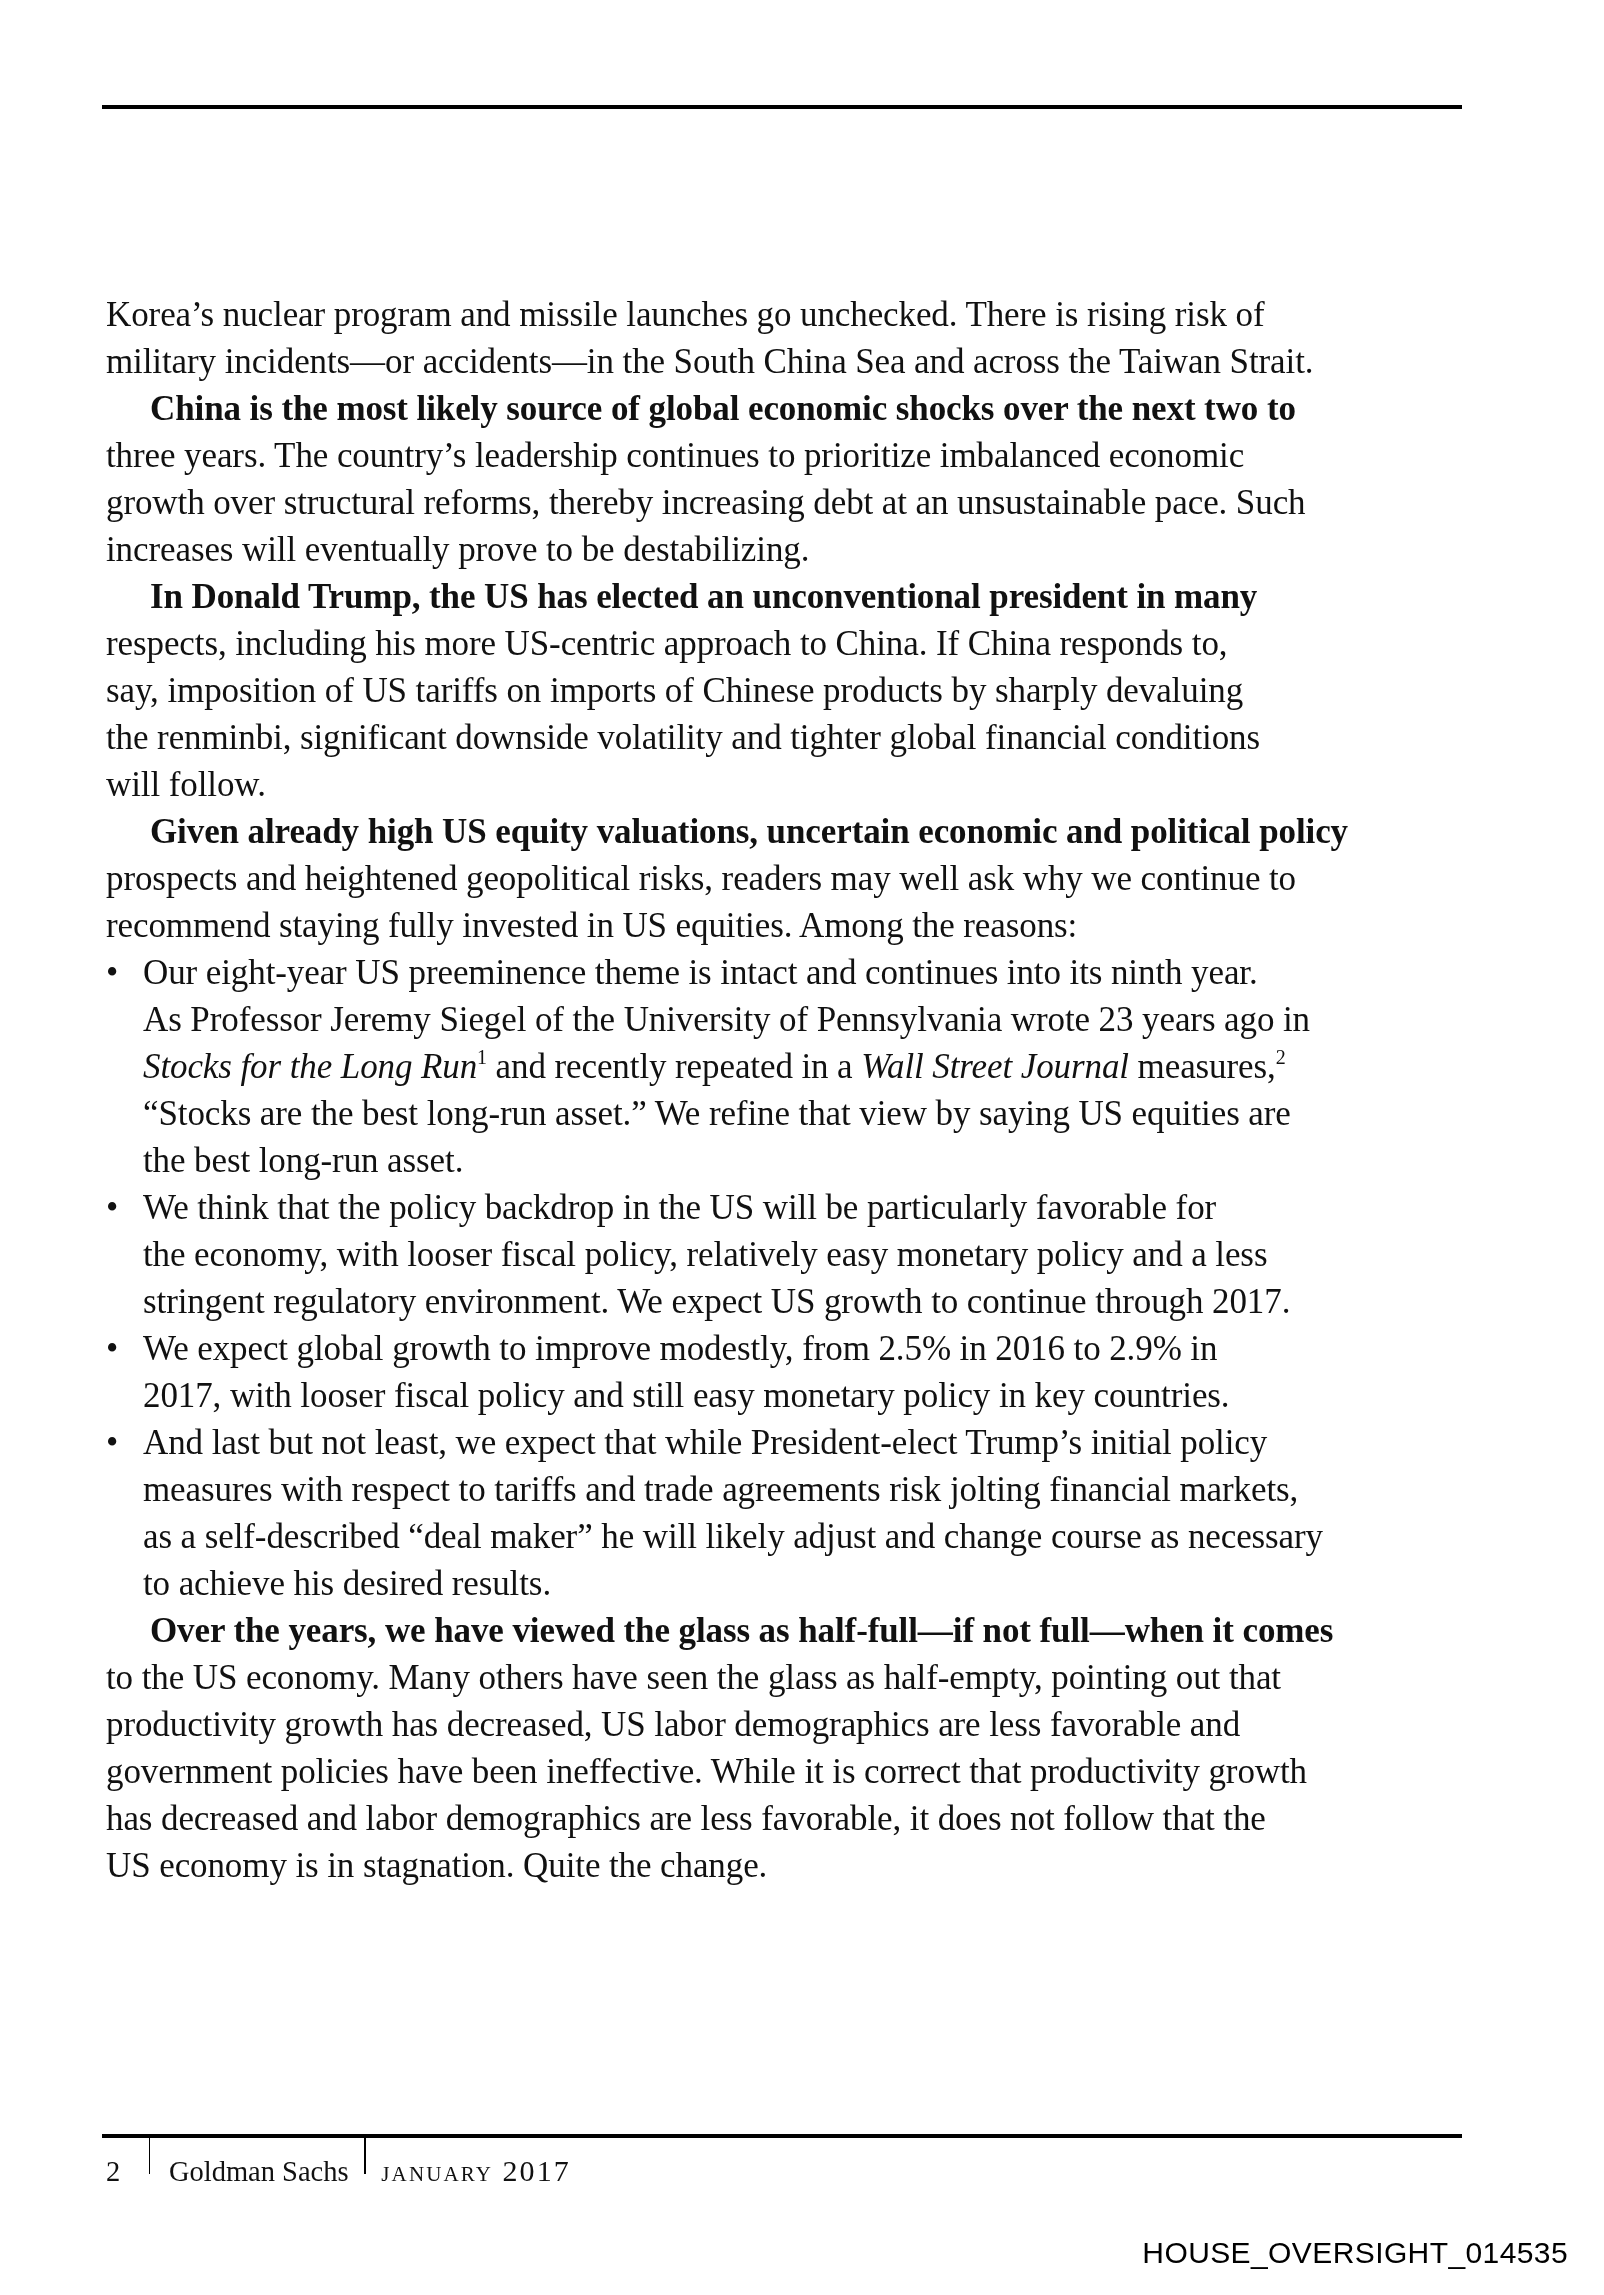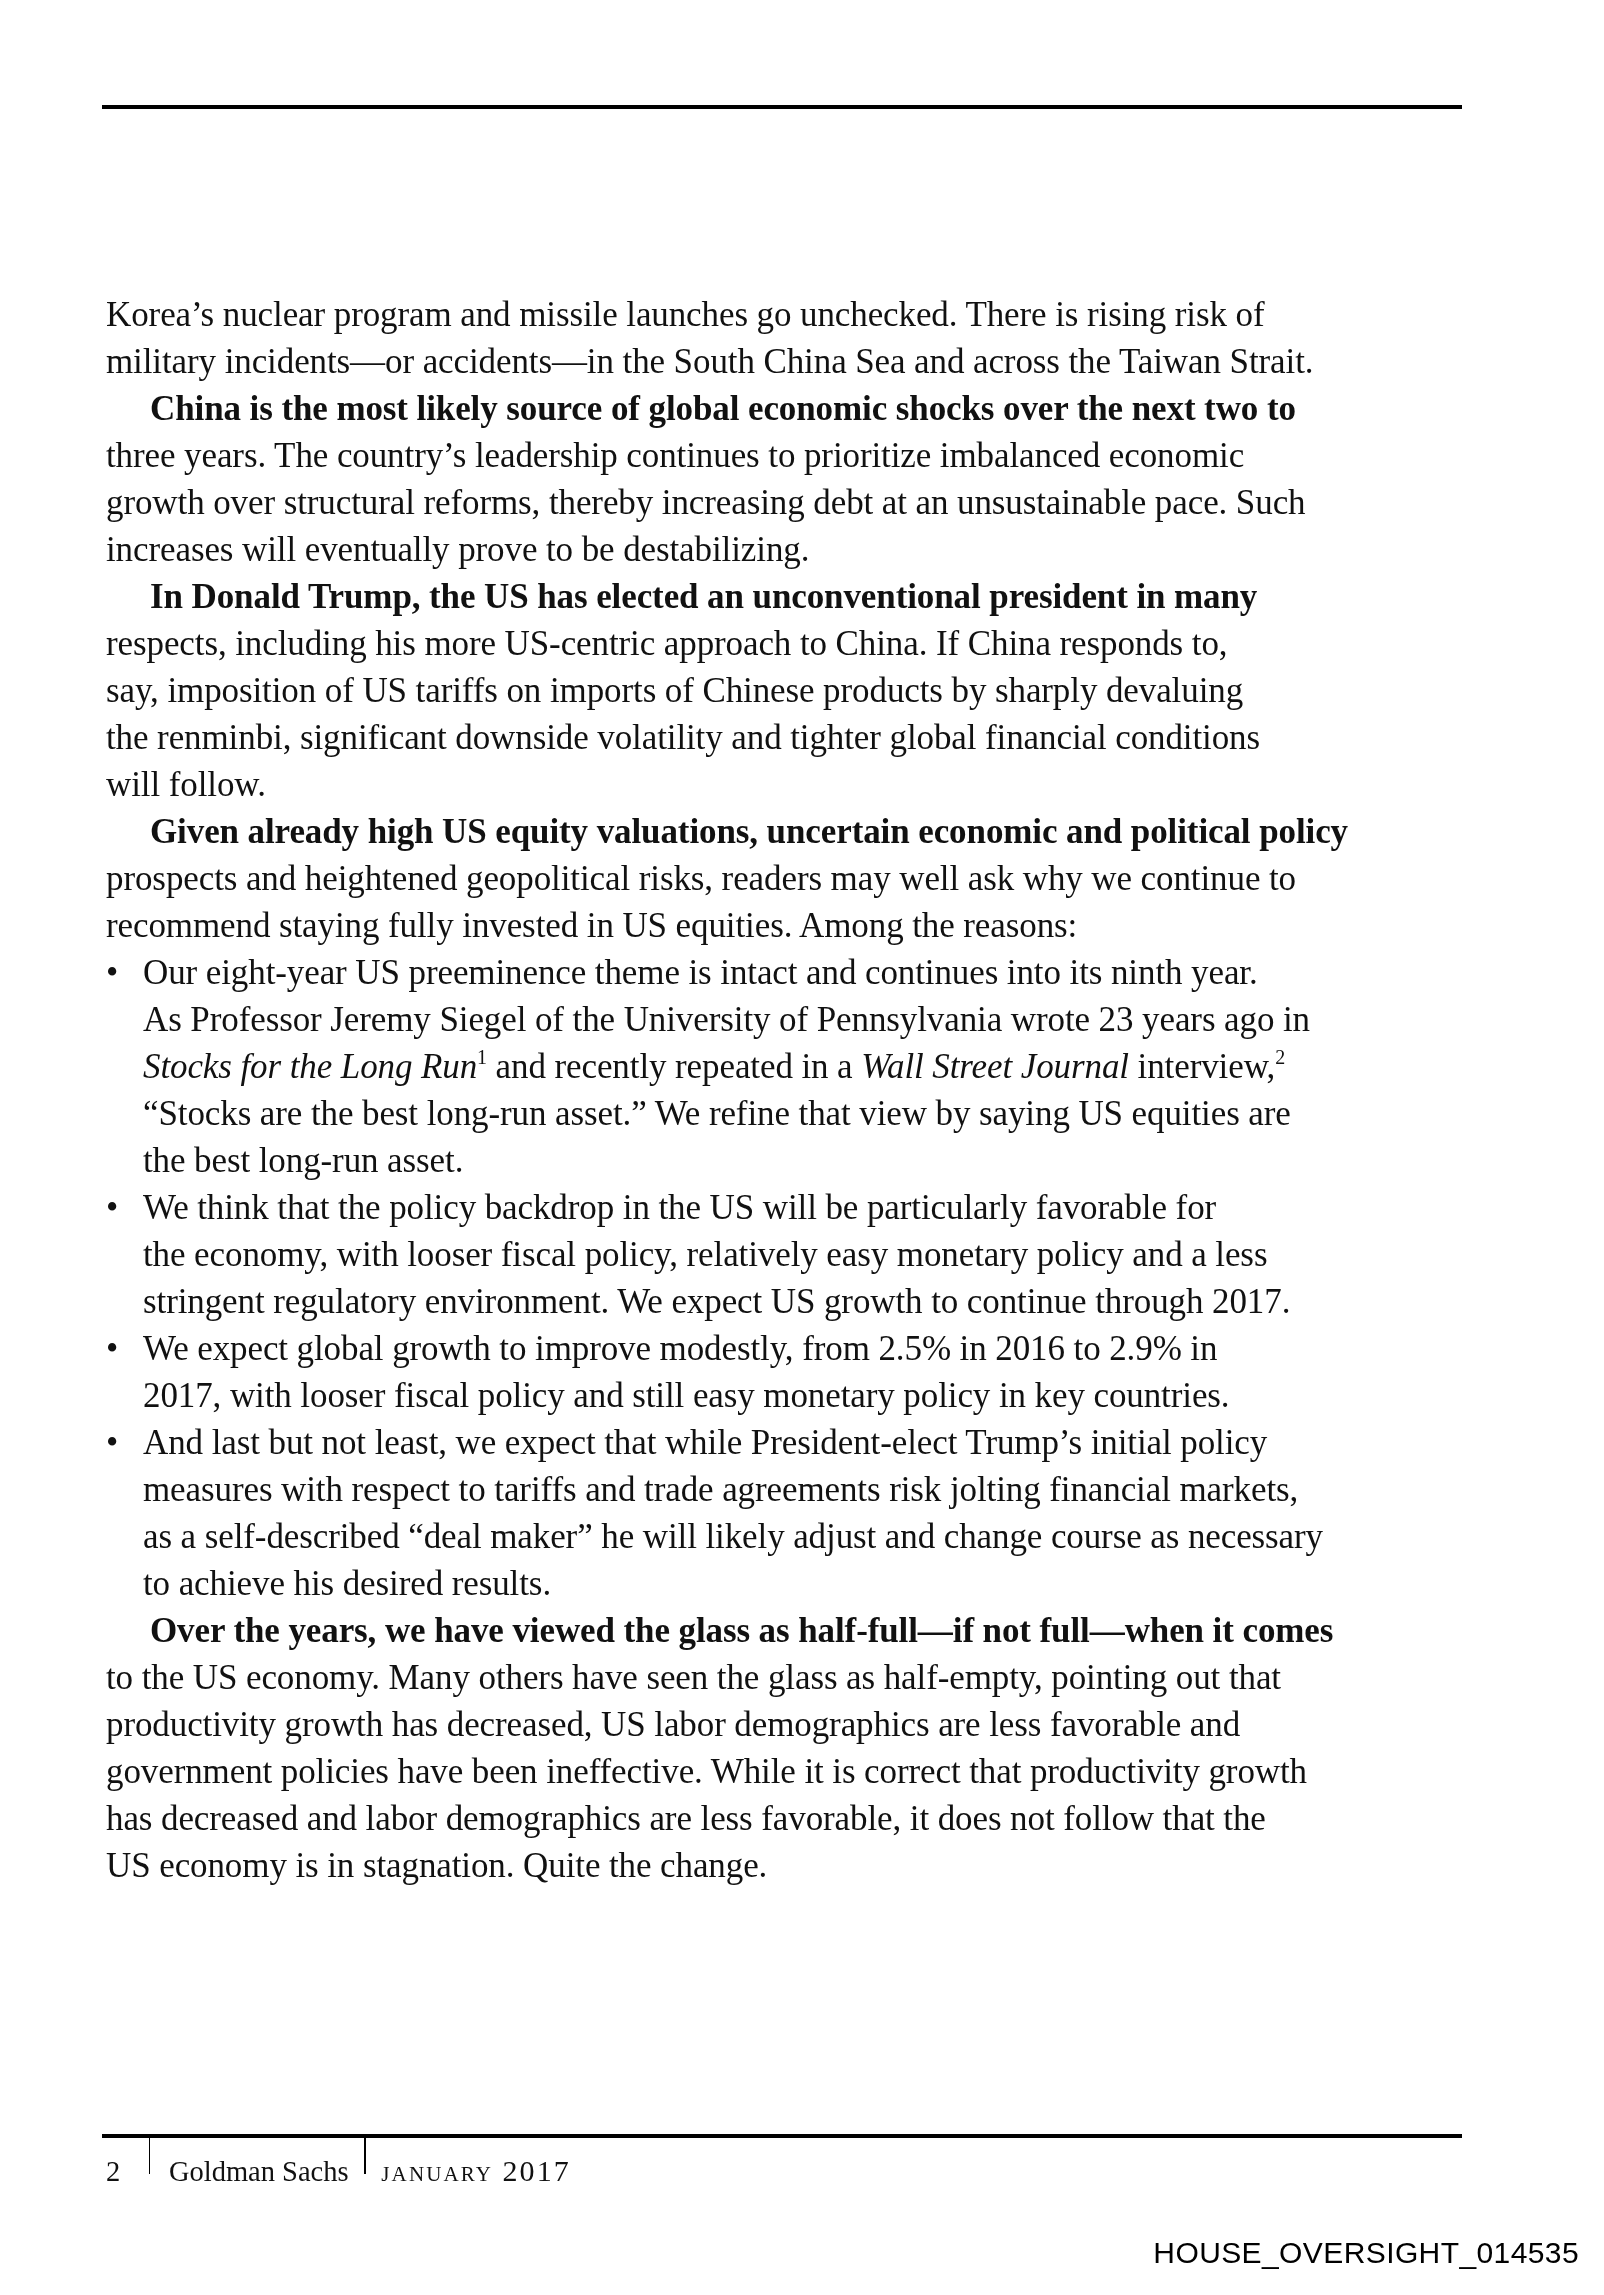--- a/index.html
+++ b/index.html
@@ -22,21 +22,21 @@
     position: absolute; left: 106px; top: 2138px; height: 64px;
     font-family: "Liberation Serif", "DejaVu Serif", serif; font-size: 28.5px;
     display: flex; align-items: flex-end;
   }
   .footer .cell { display: flex; align-items: flex-end; height: 64px; padding-bottom: 14.3px; box-sizing: border-box; }
   .footer .sep { width: 1.4px; height: 36px; background: #000; align-self: flex-start; }
   .footer .pg { width: 43px; }
   .footer .brand { padding: 0 15.7px 14.3px 18.5px; }
   .footer .date { padding-left: 15.7px; font-variant: small-caps; letter-spacing: 2.1px; text-transform: lowercase; font-size: 30px; }
   .bates {
-    position: absolute; right: 25px; top: 2236px;
+    position: absolute; right: 36px; top: 2236px;
     font-family: "Liberation Sans", "DejaVu Sans", sans-serif; font-size: 30px; color: #000; letter-spacing: 0.4px; text-align: right;
   }
 </style>
 </head>
 <body>
 
 <div class="rule-top"></div>
 
 <div class="body">
 
@@ -66,21 +66,21 @@
     <div class="line">recommend staying fully invested in US equities. Among the reasons:</div>
   </div>
 
   <div>
     <div>
       <div class="line bullet-line">
         <span class="bullet">•</span>
         <span>Our eight-year US preeminence theme is intact and continues into its ninth year.</span>
       </div>
       <div class="line cont">As Professor Jeremy Siegel of the University of Pennsylvania wrote 23 years ago in</div>
-      <div class="line cont"><em>Stocks for the Long Run</em><span class="sup">1</span><span> and recently repeated in a </span><em>Wall Street Journal</em><span> interview,</span><span class="sup">2</span></div>
+      <div class="line cont"><em>Stocks for the Long Run</em><span class="sup">1</span><span> and recently repeated in a </span><em>Wall Street Journal</em><span> measures,</span><span class="sup">2</span></div>
       <div class="line cont">“Stocks are the best long-run asset.” We refine that view by saying US equities are</div>
       <div class="line cont">the best long-run asset.</div>
     </div>
 
     <div>
       <div class="line bullet-line">
         <span class="bullet">•</span>
         <span>We think that the policy backdrop in the US will be particularly favorable for</span>
       </div>
       <div class="line cont">the economy, with looser fiscal policy, relatively easy monetary policy and a less</div>

